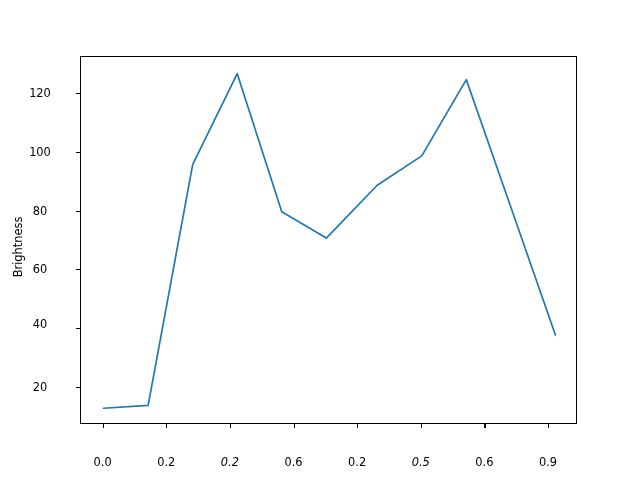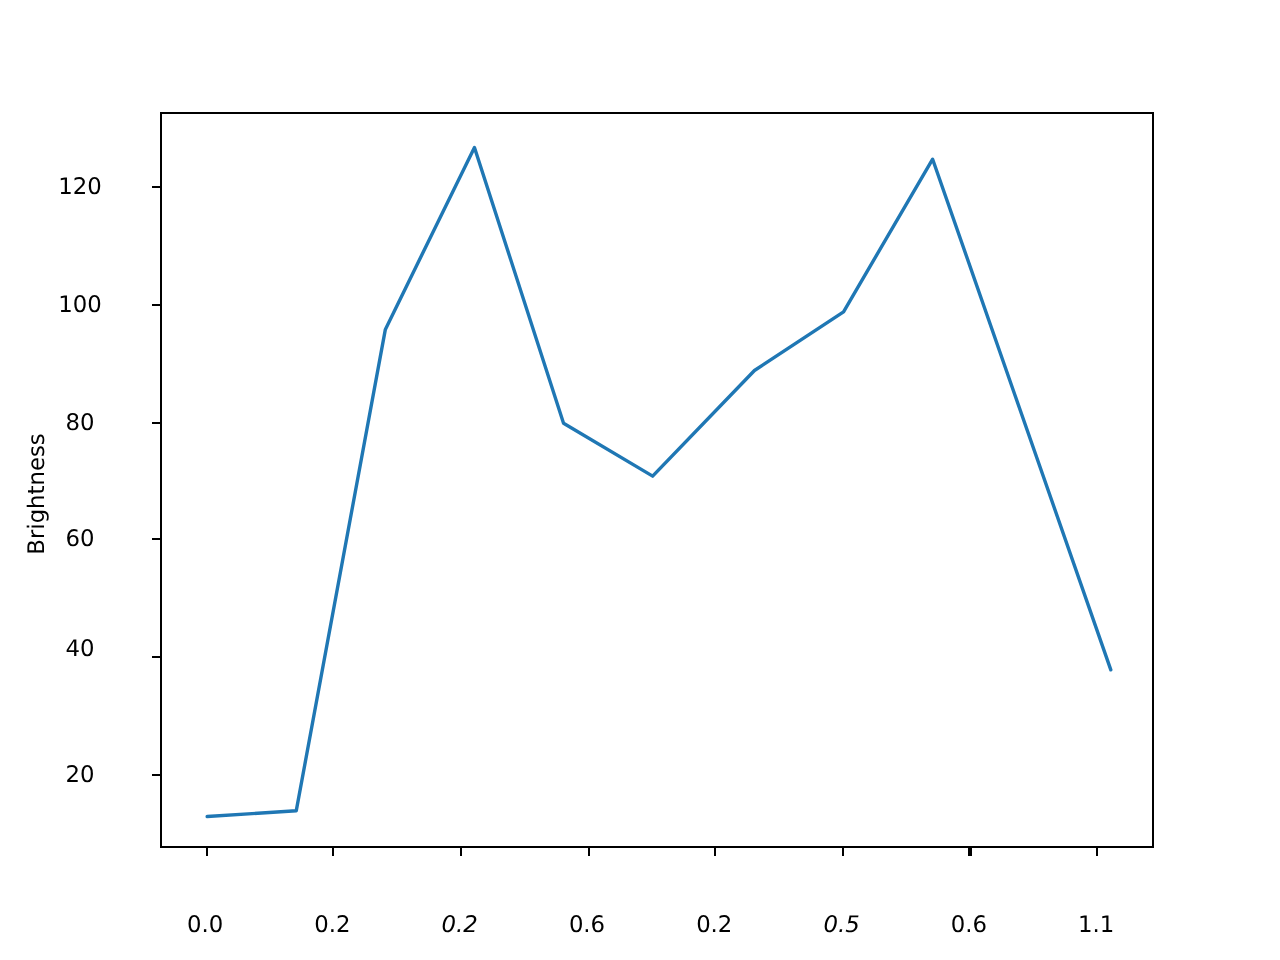--- a/index.html
+++ b/index.html
@@ -137,21 +137,21 @@
       <div class="ytick-mark" style="top: 93.27px;"></div>
     </div>
   <div id="xticks-labels">
       <div class="xtick-label" style="left: 102.59px;">0.0</div>
       <div class="xtick-label" style="left: 166.23px;">0.2</div>
       <div class="xtick-label" style="left: 229.86px; font-style: italic;">0.2</div>
       <div class="xtick-label" style="left: 293.5px;">0.6</div>
       <div class="xtick-label" style="left: 357.14px;">0.2</div>
       <div class="xtick-label" style="left: 420.77px; font-style: italic;">0.5</div>
       <div class="xtick-label" style="left: 484.41px;">0.6</div>
-      <div class="xtick-label" style="left: 548.05px;">1.1</div>
+      <div class="xtick-label" style="left: 548.05px;">0.9</div>
     </div>
   <div id="yticks-labels">
       <div class="ytick-label" style="top: 386.73px;">20</div>
       <div class="ytick-label" style="top: 324px;">40</div>
       <div class="ytick-label" style="top: 269.35px;">60</div>
       <div class="ytick-label" style="top: 210.65px;">80</div>
       <div class="ytick-label" style="top: 151.96px;">100</div>
       <div class="ytick-label" style="top: 93.27px;">120</div>
     </div>
 

